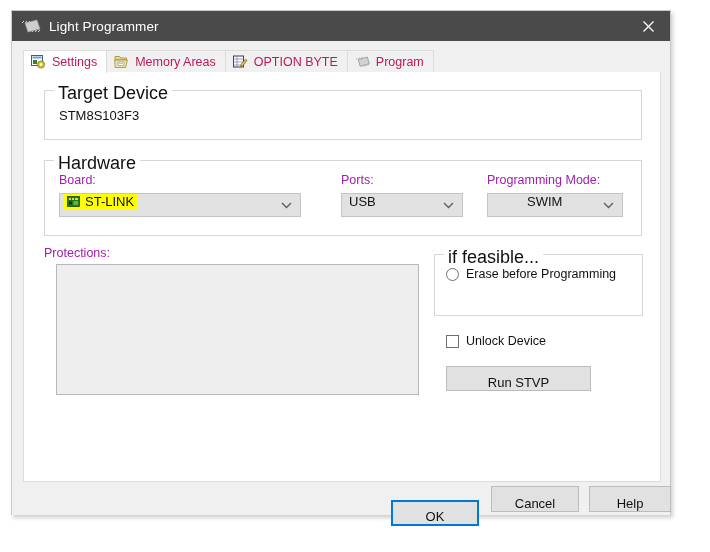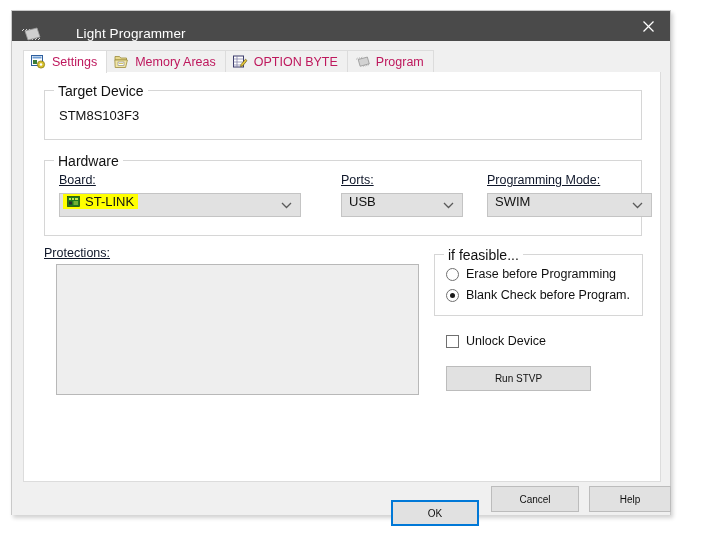--- a/index.html
+++ b/index.html
@@ -30,22 +30,21 @@
     border: 1px solid #c9c9c9;
     box-sizing: border-box;
     box-shadow: 2px 3px 4px rgba(0,0,0,0.18);
   }
 
   .titlebar {
     position: relative;
     height: 30px;
     background: #4a4a4a;
     display: flex;
-    align-items: flex-end;
-    gap: 27px;
+    align-items: center;
   }
 
   .title-icon {
     margin-left: 9px;
     margin-right: 8px;
     width: 20px;
     height: 14px;
     display: block;
   }
 
@@ -138,38 +137,37 @@
     border: 1px solid #d6d6d6;
     box-sizing: border-box;
   }
 
   .group-title {
     position: absolute;
     top: -8px;
     left: 9px;
     background: #ffffff;
     padding: 0 4px;
-    font-size: 14px;
+    font-size: 18px;
     color: #111111;
     white-space: nowrap;
   }
 
   .static-text {
     position: absolute;
     font-size: 13px;
     color: #111111;
     white-space: nowrap;
   }
 
   .field-label {
     position: absolute;
     font-size: 12.5px;
-    color: #0f172a;
-    white-space: nowrap;
-    text-decoration: underline;
+    color: #a21caf;
+    white-space: nowrap;
   }
 
   
   .combo {
     position: absolute;
     height: 24px;
     background: #e1e1e1;
     border: 1px solid #c4c4c4;
     box-sizing: border-box;
     display: flex;
@@ -260,23 +258,23 @@
     box-sizing: border-box;
   }
 
   
   .btn {
     position: absolute;
     background: #e1e1e1;
     border: 1px solid #bcbcbc;
     box-sizing: border-box;
     display: flex;
-    align-items: center;
+    align-items: flex-end;
     justify-content: center;
-    font-size: 10px;
+    font-size: 13px;
     color: #111111;
   }
 
   .btn.default {
     border: 2px solid #0078d7;
     background: #e1e1e1;
   }
 
   
   .footer {
@@ -404,45 +402,41 @@
           <div class="combo" style="left:296px; top:32px; width:122px;">
             <span class="combo-value">USB</span>
             <span class="combo-arrow">
               <svg width="11" height="7" viewBox="0 0 11 7">
                 <polyline points="1,1 5.5,5.5 10,1" fill="none" stroke="#5a5a5a" stroke-width="1.3"></polyline>
               </svg>
             </span>
           </div>
 
           <span class="field-label" style="left:442px; top:12px;">Programming Mode:</span>
-          <div class="combo" style="left:442px; top:32px; width:165px;">
+          <div class="combo" style="left:442px; top:32px; width:136px;padding-left:32px;">
             <span class="combo-value">SWIM</span>
             <span class="combo-arrow">
               <svg width="11" height="7" viewBox="0 0 11 7">
                 <polyline points="1,1 5.5,5.5 10,1" fill="none" stroke="#5a5a5a" stroke-width="1.3"></polyline>
               </svg>
             </span>
           </div>
         </div>
 
         <span class="field-label" style="left:20px; top:174px;">Protections:</span>
         <div class="listbox" style="left:32px; top:192px; width:363px; height:131px;"></div>
 
         <div class="group" style="left:410px; top:182px; width:209px; height:62px;">
           <span class="group-title">if feasible...</span>
 
           <div class="radio-row" style="left:11px; top:12px;">
             <span class="radio-mark"></span>
             <span>Erase before Programming</span>
           </div>
 
-          <div class="radio-row" style="left:11px; top:33px;">
-            <span class="radio-mark checked"></span>
-            <span>Blank Check before Program.</span>
-          </div>
         </div>
 
         <div class="check-row" style="left:422px; top:262px;">
           <span class="check-mark"></span>
           <span>Unlock Device</span>
         </div>
 
         <div class="btn" style="left:422px; top:294px; width:145px; height:25px;">
           <span>Run STVP</span>
         </div>

